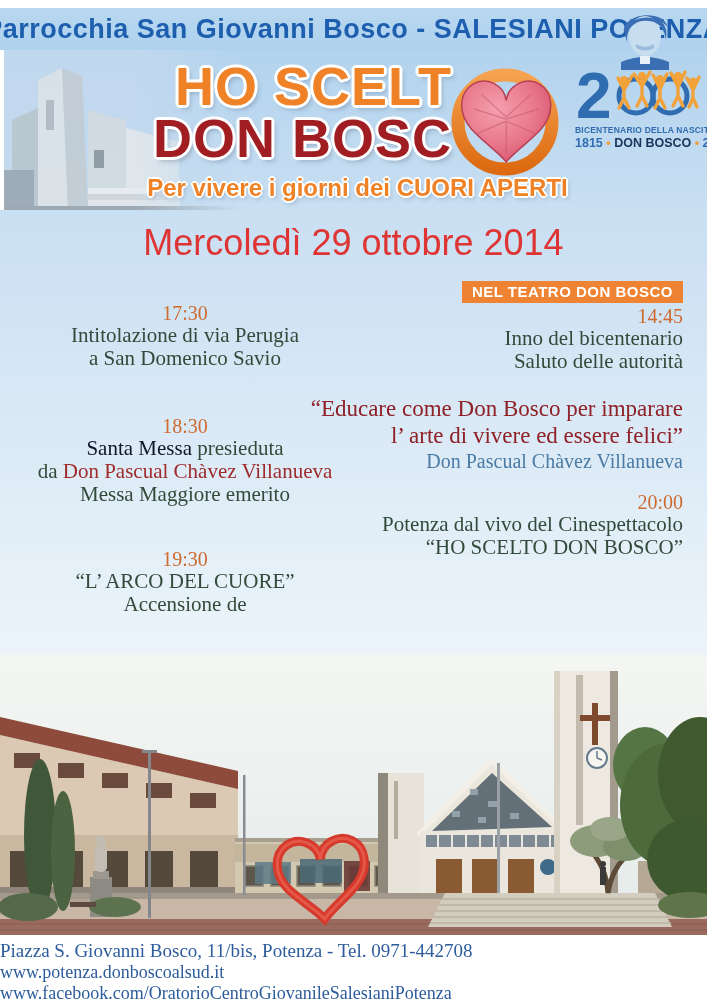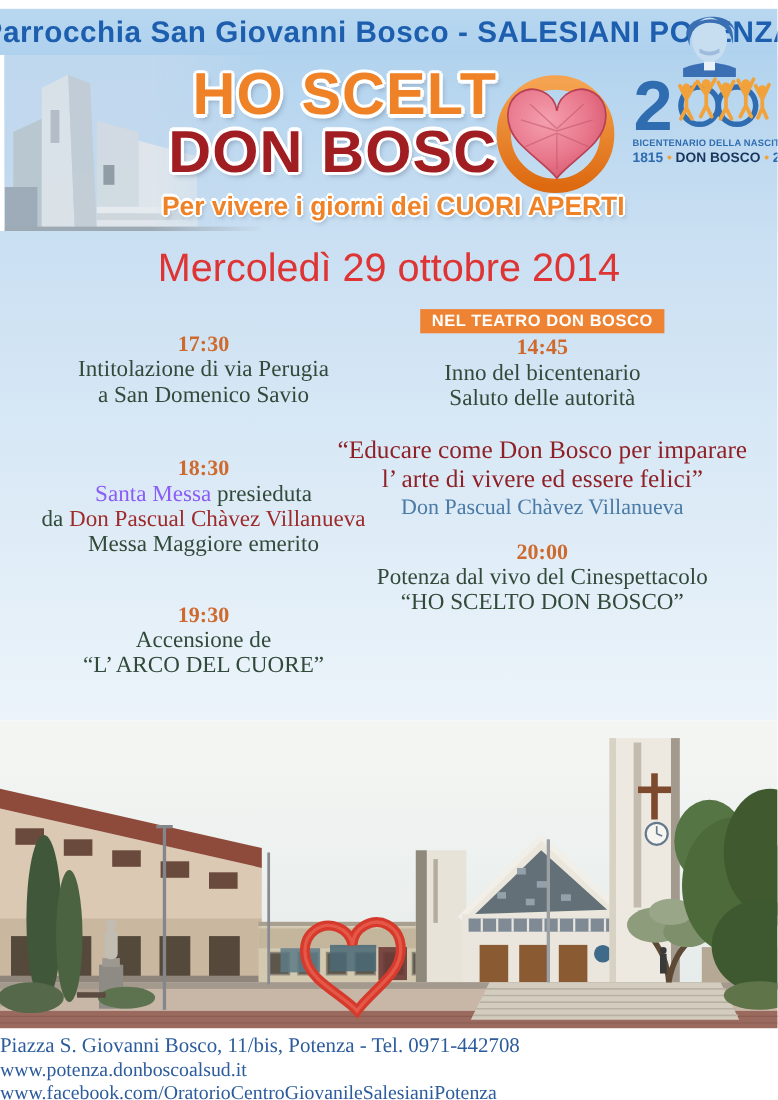--- a/index.html
+++ b/index.html
@@ -59,24 +59,24 @@
   
   .mid{
     position:absolute;left:0;top:210px;width:707px;height:445px;
     background:linear-gradient(#c9dff2,#ecf4fa);
   }
   .date-line{
     position:absolute;left:0;top:222px;width:707px;text-align:center;
     font-family:"Liberation Sans",sans-serif;font-size:36px;color:#de3434;
   }
   .col-left{position:absolute;left:15px;width:340px;text-align:center;}
-  .col-right{position:absolute;left:293px;width:400px;text-align:center;}
-  .ev-time{font-weight:bold;font-size:20px;color:#cf6a2e;line-height:22px;}
+  .col-right{position:absolute;left:283px;width:400px;text-align:right;}
+  .ev-time{font-weight:normal;font-size:20px;color:#cf6a2e;line-height:22px;}
   .ev-line{font-size:21px;color:#324a3a;line-height:23px;white-space:nowrap;}
-  .blue{color:#8b5cf6;}
+  .blue{color:#0f172a;}
   .dred{color:#9e2b2b;}
   .badge{
     display:inline-block;background:#ee8433;color:#fff;
     font-family:"Liberation Sans",sans-serif;font-weight:bold;font-size:15px;
     padding:2px 10px 3px;letter-spacing:.5px;
   }
   .quote-line{font-size:23px;color:#8e2026;line-height:27px;white-space:nowrap;}
   .quote-author{font-size:20px;color:#4a7ba6;line-height:25px;}
   
   .photo{position:absolute;left:0;top:655px;width:707px;height:280px;}
@@ -192,22 +192,22 @@
 
   <div class="col-left" style="top:415px">
     <div class="ev-time">18:30</div>
     <div class="ev-line"><span class="blue">Santa Messa</span><span> presieduta</span></div>
     <div class="ev-line"><span>da </span><span class="dred">Don Pascual Chàvez Villanueva</span></div>
     <div class="ev-line">Messa Maggiore emerito</div>
   </div>
 
   <div class="col-left" style="top:548px">
     <div class="ev-time">19:30</div>
+    <div class="ev-line">“L’ ARCO DEL CUORE”</div>
     <div class="ev-line">Accensione de</div>
-    <div class="ev-line">“L’ ARCO DEL CUORE”</div>
   </div>
 
   <div class="col-right" style="top:281px">
     <span class="badge">NEL TEATRO DON BOSCO</span>
   </div>
 
   <div class="col-right" style="top:305px">
     <div class="ev-time">14:45</div>
     <div class="ev-line">Inno del bicentenario</div>
     <div class="ev-line">Saluto delle autorità</div>

